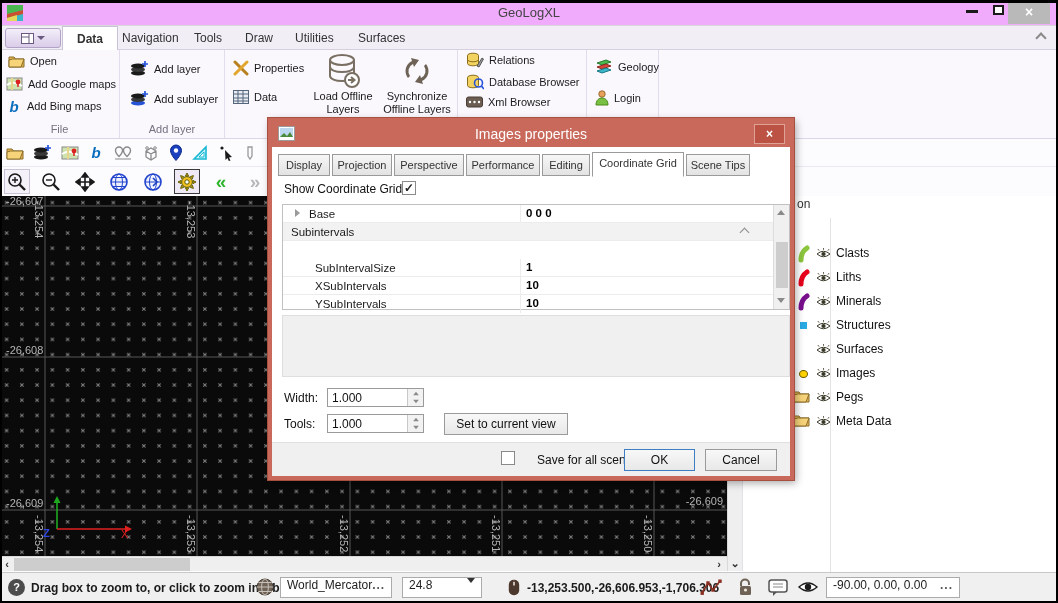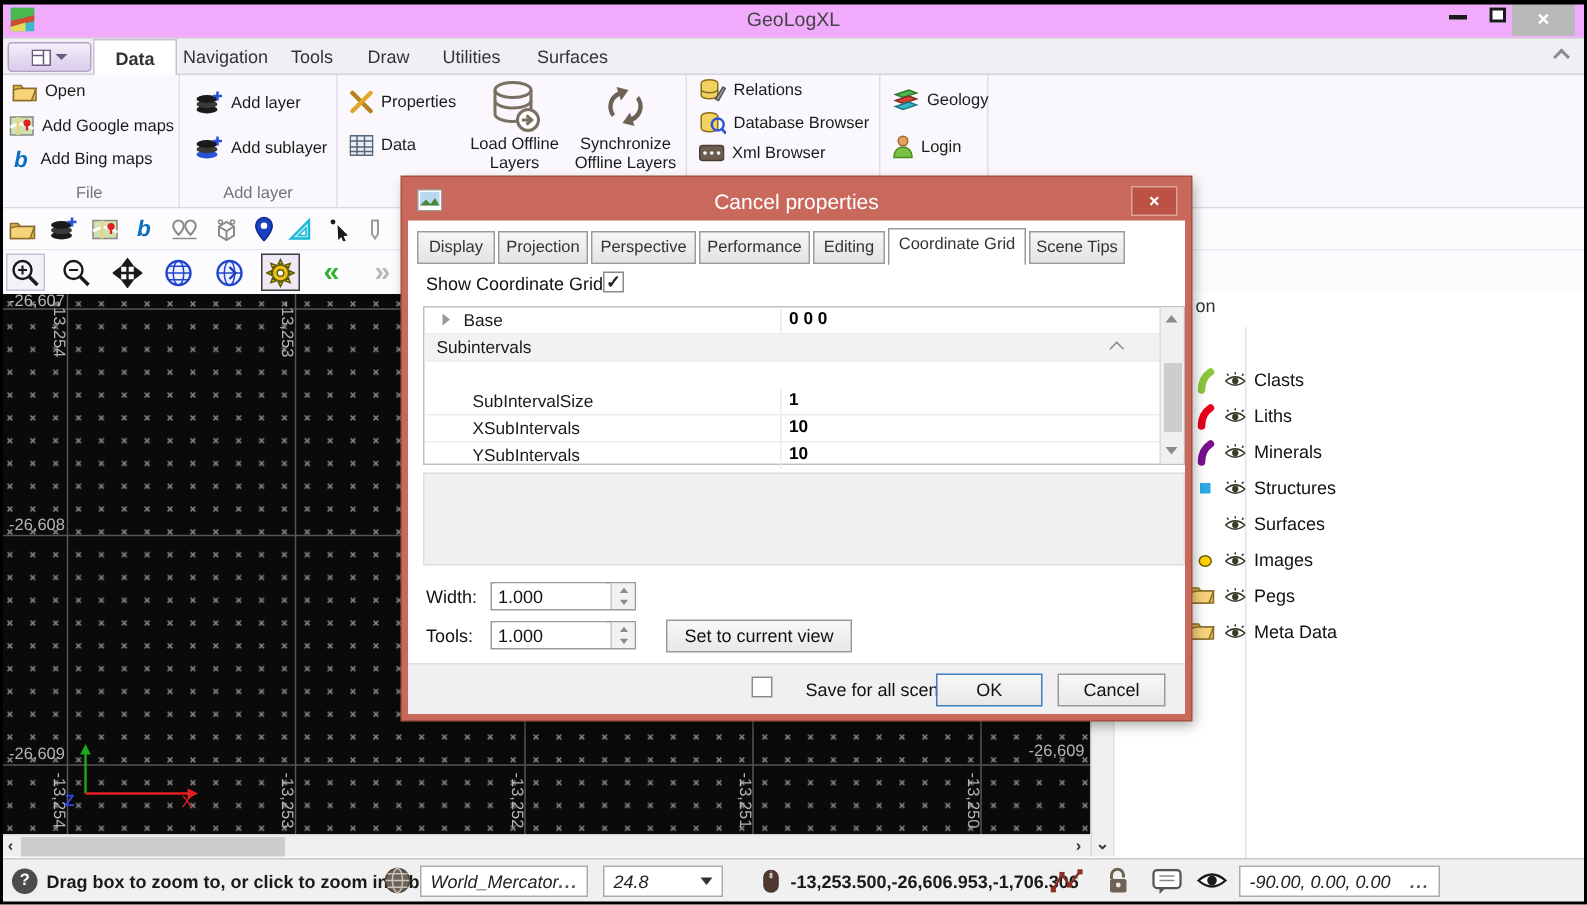--- a/index.html
+++ b/index.html
@@ -55,21 +55,21 @@
   .tree-divider{position:absolute;top:45px;left:87px;width:1px;height:354px;background:#e2e2e2;}
   .trow{position:absolute;left:0;width:100%;height:24px;}
   .trow .lbl{position:absolute;left:93px;top:4px;font-size:12px;color:#111;}
   .trow.sel .selbar{position:absolute;left:91px;top:0;right:0;height:24px;background:#000080;}
   .trow.sel .lbl{color:#fff;left:106px;z-index:1;}
   .ticon{position:absolute;left:54px;top:3px;}
   .teye{position:absolute;left:73px;top:5px;}
 
   
   .status{position:absolute;top:572px;left:0;width:1058px;height:29px;background:#f0f0f0;border-top:1px solid #c8c8c8;z-index:5;font-size:12px;color:#1a1a1a;}
-  .scombo{position:absolute;top:4px;height:21px;background:#fff;border:1px solid #ababab;font-size:12px;color:#222;display:flex;align-items:center;padding:0 6px;justify-content:space-between;font-style:italic;}
+  .scombo{position:absolute;top:4px;height:21px;background:#fff;border:1px solid #ababab;font-size:12px;color:#222;display:flex;padding:0 6px;justify-content:space-between;}
   .help-circle{position:absolute;top:6px;left:8px;width:17px;height:17px;border-radius:50%;background:#4c4c4c;color:#fff;font-size:11px;font-weight:bold;text-align:center;line-height:17px;}
   .sbtext{position:absolute;top:8px;font-weight:bold;}
 
   
   .dialog{position:absolute;top:118px;left:268px;width:526px;height:362px;background:#fff;border:4px solid #c8695c;box-shadow:0 0 0 1px #a8503f,2px 3px 8px rgba(0,0,0,.35);z-index:40;}
   .dlg-title{position:absolute;top:0;left:0;width:100%;height:25px;background:#c8695c;}
   .dlg-title-text{position:absolute;top:4px;width:100%;text-align:center;color:#fff;font-size:14px;}
   .dlg-close{position:absolute;top:2px;right:5px;width:31px;height:20px;background:#bc5243;border:1px solid #dfa297;color:#fff;font-size:12px;font-weight:bold;text-align:center;line-height:19px;}
   .dtab{position:absolute;top:32px;height:22px;background:linear-gradient(#f6f6f6,#e3e3e3);border:1px solid #9a9a9a;font-size:11px;color:#333;text-align:center;line-height:21px;}
   .dtab.active{top:30px;height:25px;background:#fff;border-bottom:1px solid #fff;z-index:2;}
@@ -671,21 +671,21 @@
 
   <div class="dialog">
     <div class="dlg-title">
       <span class="abs icon" style="left:6px;top:4px;">
         <svg width="17" height="15">
             <rect x="0.5" y="0.5" width="16" height="14" fill="#fff" stroke="#9a9a9a"></rect>
             <rect x="2" y="2" width="13" height="9" fill="#bcd8f0"></rect>
             <path d="M2 11 l4 -4 3 3 3 -4 3 5z" fill="#4a8a3a"></path>
           </svg>
       </span>
-      <div class="dlg-title-text">Cancel properties</div>
+      <div class="dlg-title-text">Images properties</div>
       <div class="dlg-close">×</div>
     </div>
 
     <div class="dtab" style="left:6px;width:52px;">Display</div>
     <div class="dtab" style="left:60px;width:60px;">Projection</div>
     <div class="dtab" style="left:122px;width:70px;">Perspective</div>
     <div class="dtab" style="left:194px;width:74px;">Performance</div>
     <div class="dtab" style="left:270px;width:48px;">Editing</div>
     <div class="dtab active" style="left:320px;width:92px;">Coordinate Grid</div>
     <div class="dtab" style="left:414px;width:64px;">Scene Tips</div>

